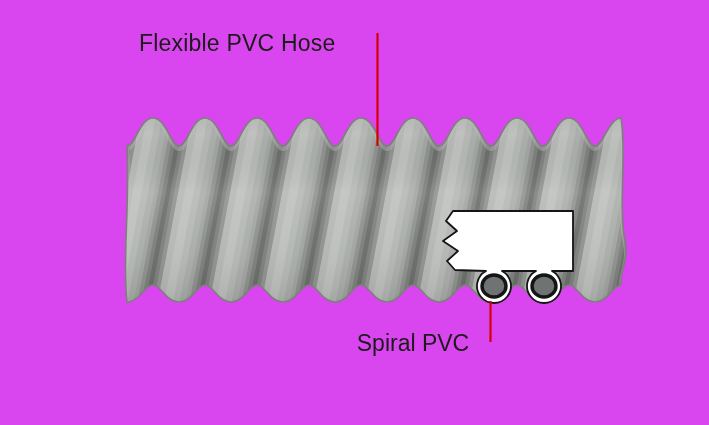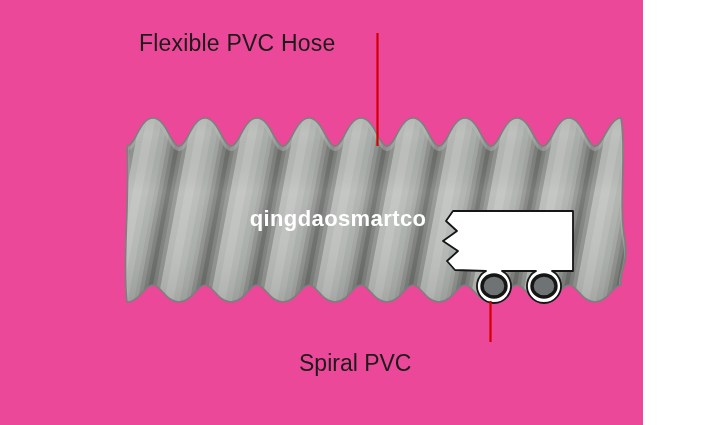--- a/index.html
+++ b/index.html
@@ -1,23 +1,23 @@
 <!DOCTYPE html>
 <html><head>
 <meta charset="utf-8">
 <style>
   html,body{margin:0;padding:0;background:#ffffff}
-  .stage{position:relative;width:643px;height:425px;background:#ec4899;overflow:hidden;
+  .stage{position:relative;width:709px;height:425px;background:#d946ef;overflow:hidden;
          font-family:"Liberation Sans","DejaVu Sans",sans-serif}
   .stage svg{position:absolute;left:0;top:0}
   .top-label{position:absolute;left:139px;top:30px;font-size:23px;color:#1b1b19;
              letter-spacing:.2px;white-space:nowrap}
   .watermark{position:absolute;left:338px;top:219px;transform:translate(-50%,-50%);
              color:#ffffff;font-weight:bold;font-size:22px;letter-spacing:.4px;white-space:nowrap}
-  .bottom-label{position:absolute;left:299px;top:348px;width:228px;text-align:left;
+  .bottom-label{position:absolute;left:299px;top:328px;width:228px;text-align:center;
                 font-size:23px;color:#1b1b19;line-height:31px}
   .bottom-label span{display:block}
 </style>
 </head>
 <body>
 
 <div class="stage">
   <svg id="hose-svg" width="709" height="425" viewBox="0 0 709 425">
   <defs>
     <clipPath id="hoseClip">
@@ -106,17 +106,16 @@
     <rect x="107" y="98" width="534" height="224" fill="url(#lightGrad)"></rect>
   </g>
   <path d="M 127 146 C 135 146 140 118 153 118 C 166 118 171 146 179 146 C 187 146 192 118 205 118 C 218 118 223 146 231 146 C 239 146 244 118 257 118 C 270 118 275 146 283 146 C 291 146 296 118 309 118 C 322 118 327 146 335 146 C 343 146 348 118 361 118 C 374 118 379 146 387 146 C 395 146 400 118 413 118 C 426 118 431 146 439 146 C 447 146 452 118 465 118 C 478 118 483 146 491 146 C 499 146 504 118 517 118 C 530 118 535 146 543 146 C 551 146 556 118 569 118 C 582 118 587 146 595 146 C 603 146 609 118 621 118 C 627 152 618 206 625 240 C 629 262 619 272 621 285 C 613 285 608 302 595 302 C 582 302 577 285 569 285 C 561 285 556 302 543 302 C 530 302 525 285 517 285 C 509 285 504 302 491 302 C 478 302 473 285 465 285 C 457 285 452 302 439 302 C 426 302 421 285 413 285 C 405 285 400 302 387 302 C 374 302 369 285 361 285 C 353 285 348 302 335 302 C 322 302 317 285 309 285 C 301 285 296 302 283 302 C 270 302 265 285 257 285 C 249 285 244 302 231 302 C 218 302 213 285 205 285 C 197 285 192 302 179 302 C 166 302 161 285 153 285 C 145 285 139 302 127 302 C 122 262 130 206 127 146 Z" fill="none" stroke="#7c7f7c" stroke-width="1.6"></path>
   <path d="M 453 211 L 573 211 L 573 271 L 552 271 A 17 17 0 1 1 536 271 L 502 271 A 17 17 0 1 1 486 271 L 455 270 L 447 261 L 458 251 L 443 241 L 457 231 L 446 221 Z" fill="#ffffff" stroke="#151515" stroke-width="1.8" stroke-linejoin="round"></path>
   <ellipse cx="494" cy="286" rx="12" ry="11" fill="#707374" stroke="#151515" stroke-width="3.4"></ellipse>
   <ellipse cx="544" cy="286" rx="12" ry="11" fill="#707374" stroke="#151515" stroke-width="3.4"></ellipse>
   <line x1="377.5" y1="33" x2="377.5" y2="146" stroke="#d40000" stroke-width="2.2"></line>
   <line x1="490.5" y1="301" x2="490.5" y2="342" stroke="#d40000" stroke-width="2.2"></line>
     </svg>
   <div class="top-label">Flexible PVC Hose</div>
-  <div class="watermark">qingdaosmartco</div>
   <div class="bottom-label">
     <span>Spiral PVC</span>
   </div>
 </div>
 
 </body></html>

